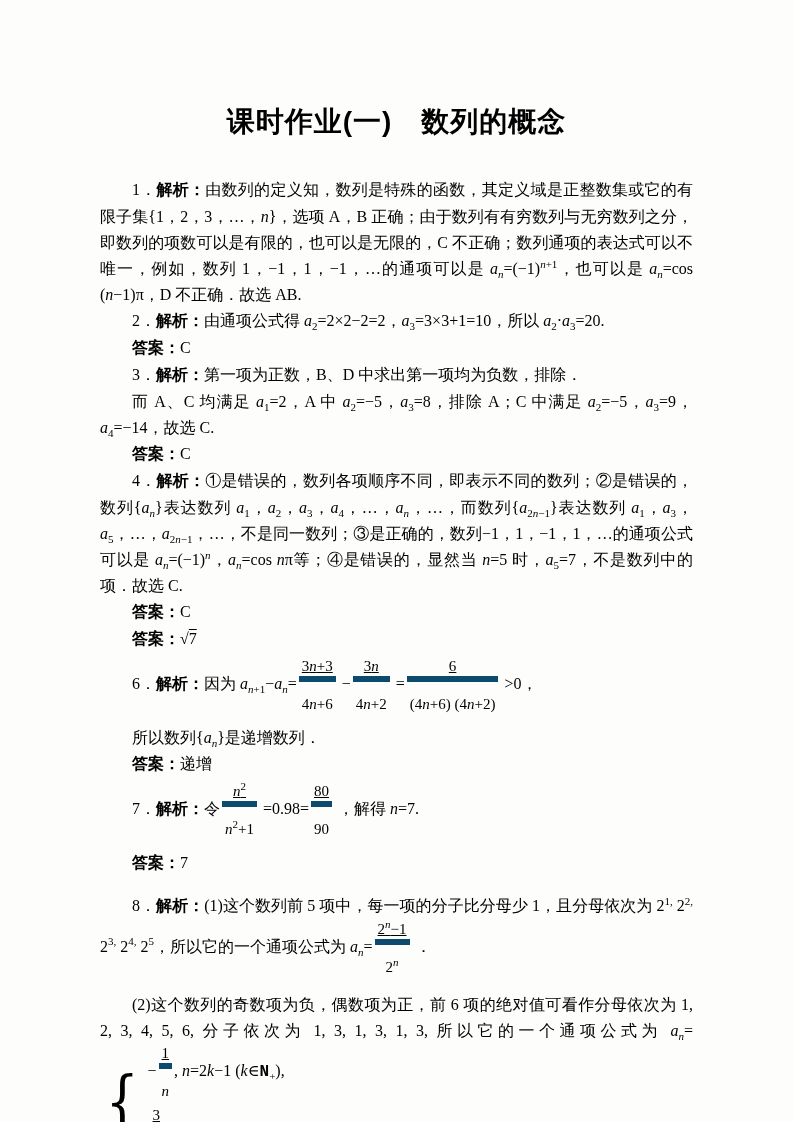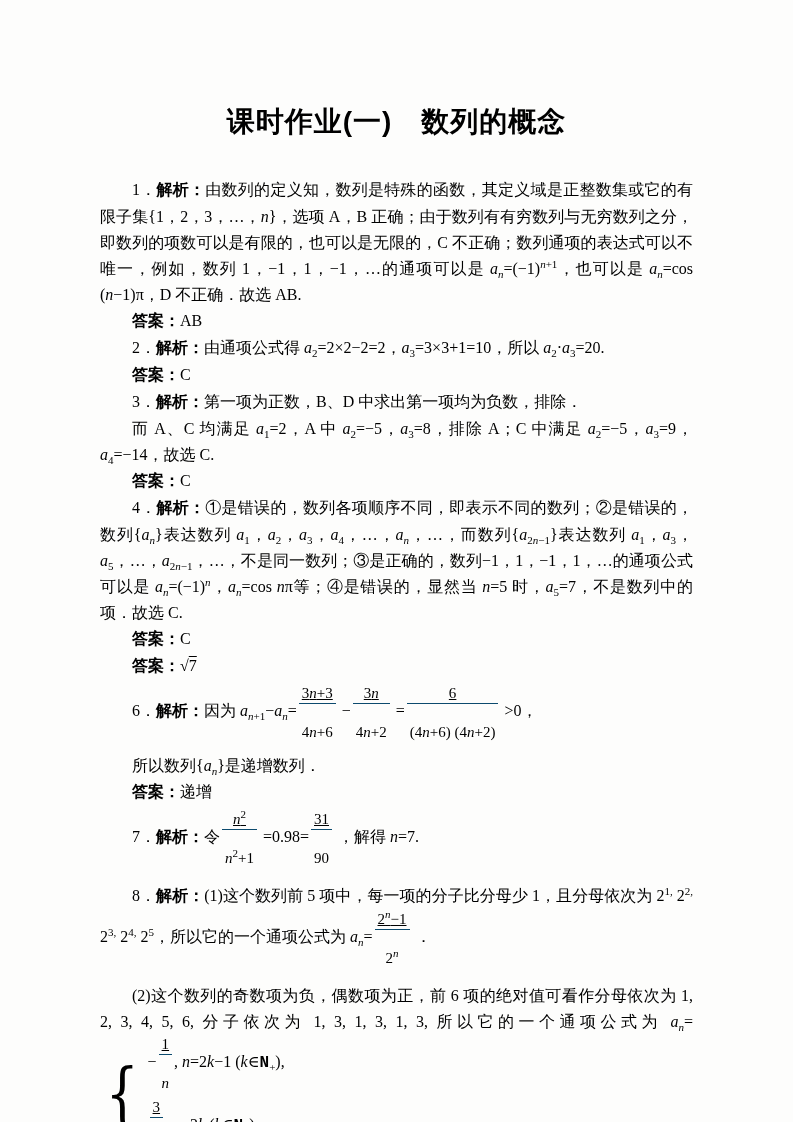--- a/index.html
+++ b/index.html
@@ -25,60 +25,60 @@
   }
   .gap{margin-top:16px;margin-bottom:8px;}
   .gap-lg{margin-top:4px;margin-bottom:12px;}
   sup,sub{font-size:11px;line-height:0;}
   
   .frac{
     display:inline-block;vertical-align:middle;text-align:center;
     line-height:1.2;font-size:15px;text-indent:0;margin:0 2px;
   }
   .frac .num{display:block;padding:0 3px 1px;text-decoration:underline;}
-  .frac .den{display:block;border-top:1px solid #0c4a6e;padding:19px 3px 0;}
+  .frac .den{display:block;border-top:6px solid #0c4a6e;padding:13px 3px 0;}
   
   .sqrt{white-space:nowrap;}
   .sqrt .rad{text-decoration:overline;}
   
   .cases{display:inline-flex;align-items:center;vertical-align:middle;text-indent:0;}
   .cases .brace{
     font-size:70px;font-weight:300;line-height:0.85;
     font-family:"DejaVu Serif",serif;margin-right:3px;
     transform:scaleX(.75);display:inline-block;
   }
   .cases .rows{display:inline-flex;flex-direction:column;gap:6px;text-align:left;}
   .cases .row{white-space:nowrap;}
 </style>
 </head>
 <body>
 
 <div class="page">
   <h1 class="doc-title">课时作业(一)　数列的概念</h1>
 
   <p class="para">1．<b>解析：</b>由数列的定义知，数列是特殊的函数，其定义域是正整数集或它的有限子集{1，2，3，…，<i>n</i>}，选项 A，B 正确；由于数列有有穷数列与无穷数列之分，即数列的项数可以是有限的，也可以是无限的，C 不正确；数列通项的表达式可以不唯一，例如，数列 1，−1，1，−1，…的通项可以是 <i>a</i><sub><i>n</i></sub>=(−1)<sup><i>n</i>+1</sup>，也可以是 <i>a</i><sub><i>n</i></sub>=cos (<i>n</i>−1)π，D 不正确．故选 AB.</p>
-  <p class="para"><b>答案：</b>AB</p>
 
   <p class="para">2．<b>解析：</b>由通项公式得 <i>a</i><sub>2</sub>=2×2−2=2，<i>a</i><sub>3</sub>=3×3+1=10，所以 <i>a</i><sub>2</sub>·<i>a</i><sub>3</sub>=20.</p>
   <p class="para"><b>答案：</b>C</p>
 
   <p class="para">3．<b>解析：</b>第一项为正数，B、D 中求出第一项均为负数，排除．</p>
   <p class="para">而 A、C 均满足 <i>a</i><sub>1</sub>=2，A 中 <i>a</i><sub>2</sub>=−5，<i>a</i><sub>3</sub>=8，排除 A；C 中满足 <i>a</i><sub>2</sub>=−5，<i>a</i><sub>3</sub>=9，<i>a</i><sub>4</sub>=−14，故选 C.</p>
   <p class="para"><b>答案：</b>C</p>
 
   <p class="para">4．<b>解析：</b>①是错误的，数列各项顺序不同，即表示不同的数列；②是错误的，数列{<i>a</i><sub><i>n</i></sub>}表达数列 <i>a</i><sub>1</sub>，<i>a</i><sub>2</sub>，<i>a</i><sub>3</sub>，<i>a</i><sub>4</sub>，…，<i>a</i><sub><i>n</i></sub>，…，而数列{<i>a</i><sub>2<i>n</i>−1</sub>}表达数列 <i>a</i><sub>1</sub>，<i>a</i><sub>3</sub>，<i>a</i><sub>5</sub>，…，<i>a</i><sub>2<i>n</i>−1</sub>，…，不是同一数列；③是正确的，数列−1，1，−1，1，…的通项公式可以是 <i>a</i><sub><i>n</i></sub>=(−1)<sup><i>n</i></sup>，<i>a</i><sub><i>n</i></sub>=cos <i>n</i>π等；④是错误的，显然当 <i>n</i>=5 时，<i>a</i><sub>5</sub>=7，不是数列中的项．故选 C.</p>
   <p class="para"><b>答案：</b>C</p>
 
   <p class="para"><b>答案：</b><span class="sqrt">√<span class="rad">7</span></span></p>
 
   <p class="para gap-lg">6．<b>解析：</b>因为 <i>a</i><sub><i>n</i>+1</sub>−<i>a</i><sub><i>n</i></sub>=<span class="frac"><span class="num">3<i>n</i>+3</span><span class="den">4<i>n</i>+6</span></span> −<span class="frac"><span class="num">3<i>n</i></span><span class="den">4<i>n</i>+2</span></span> =<span class="frac"><span class="num">6</span><span class="den">(4<i>n</i>+6) (4<i>n</i>+2)</span></span> &gt;0，</p>
   <p class="para">所以数列{<i>a</i><sub><i>n</i></sub>}是递增数列．</p>
   <p class="para"><b>答案：</b>递增</p>
 
-  <p class="para gap-lg">7．<b>解析：</b>令<span class="frac"><span class="num"><i>n</i><sup>2</sup></span><span class="den"><i>n</i><sup>2</sup>+1</span></span> =0.98=<span class="frac"><span class="num">31</span><span class="den">90</span></span> ，解得 <i>n</i>=7.</p>
+  <p class="para gap-lg">7．<b>解析：</b>令<span class="frac"><span class="num"><i>n</i><sup>2</sup></span><span class="den"><i>n</i><sup>2</sup>+1</span></span> =0.98=<span class="frac"><span class="num">80</span><span class="den">90</span></span> ，解得 <i>n</i>=7.</p>
+  <p class="para"><b>答案：</b>7</p>
 
   <p class="para gap">8．<b>解析：</b>(1)这个数列前 5 项中，每一项的分子比分母少 1，且分母依次为 2<sup>1,</sup> 2<sup>2,</sup> 2<sup>3,</sup> 2<sup>4,</sup> 2<sup>5</sup>，所以它的一个通项公式为 <i>a</i><sub><i>n</i></sub>=<span class="frac"><span class="num">2<sup><i>n</i></sup>−1</span><span class="den">2<sup><i>n</i></sup></span></span> ．</p>
   <p class="para gap">(2)这个数列的奇数项为负，偶数项为正，前 6 项的绝对值可看作分母依次为 1, 2, 3, 4, 5, 6, 分子依次为 1, 3, 1, 3, 1, 3, 所以它的一个通项公式为 <i>a</i><sub><i>n</i></sub>=<span class="cases">
         <span class="brace">{</span>
         <span class="rows">
           <span class="row">−<span class="frac"><span class="num">1</span><span class="den"><i>n</i></span></span>, <i>n</i>=2<i>k</i>−1 (<i>k</i>∈<b>N</b><sub>+</sub>),</span>
           <span class="row"><span class="frac"><span class="num">3</span><span class="den"><i>n</i></span></span>, <i>n</i>=2<i>k</i> (<i>k</i>∈<b>N</b><sub>+</sub>) ．</span>
         </span>
       </span></p>
 

